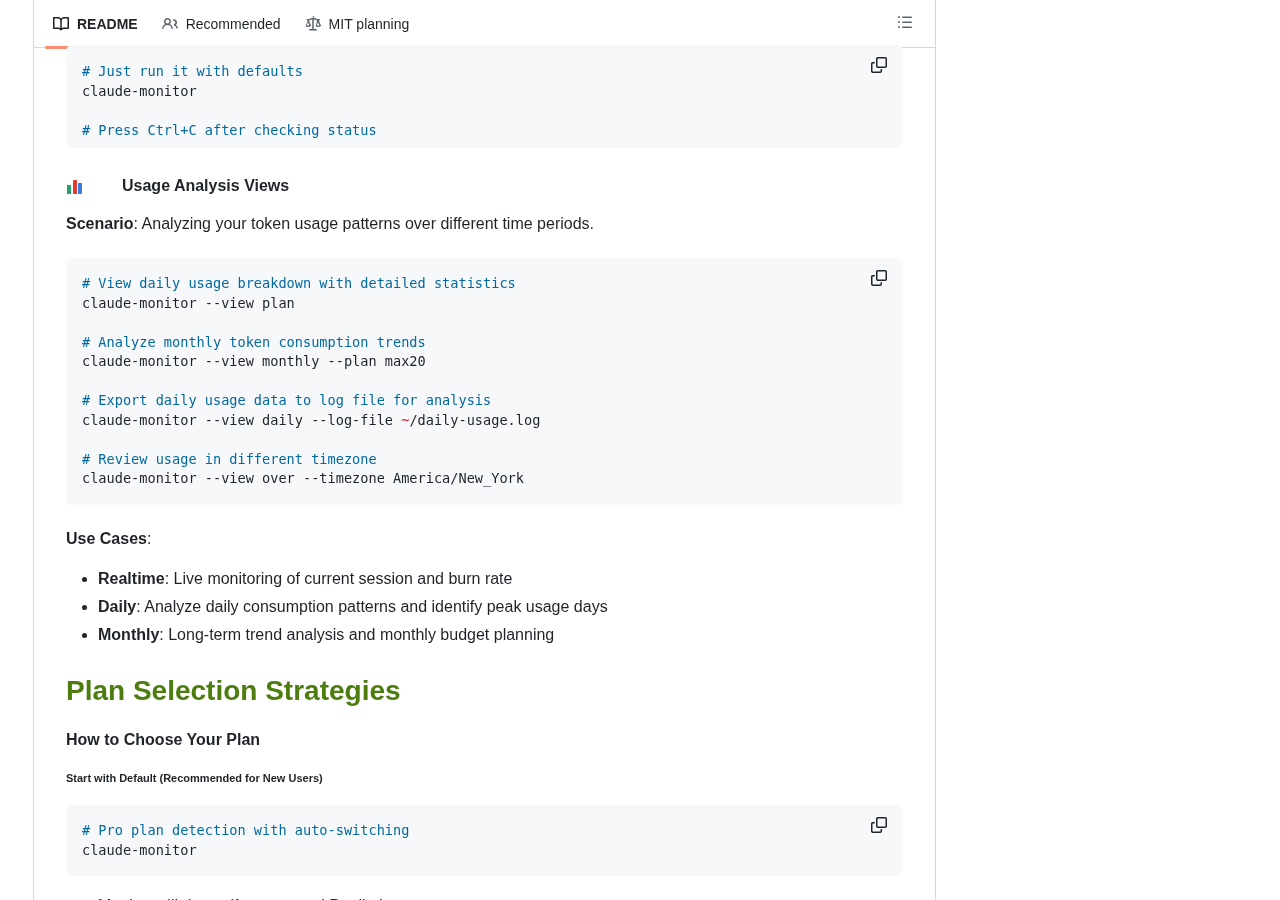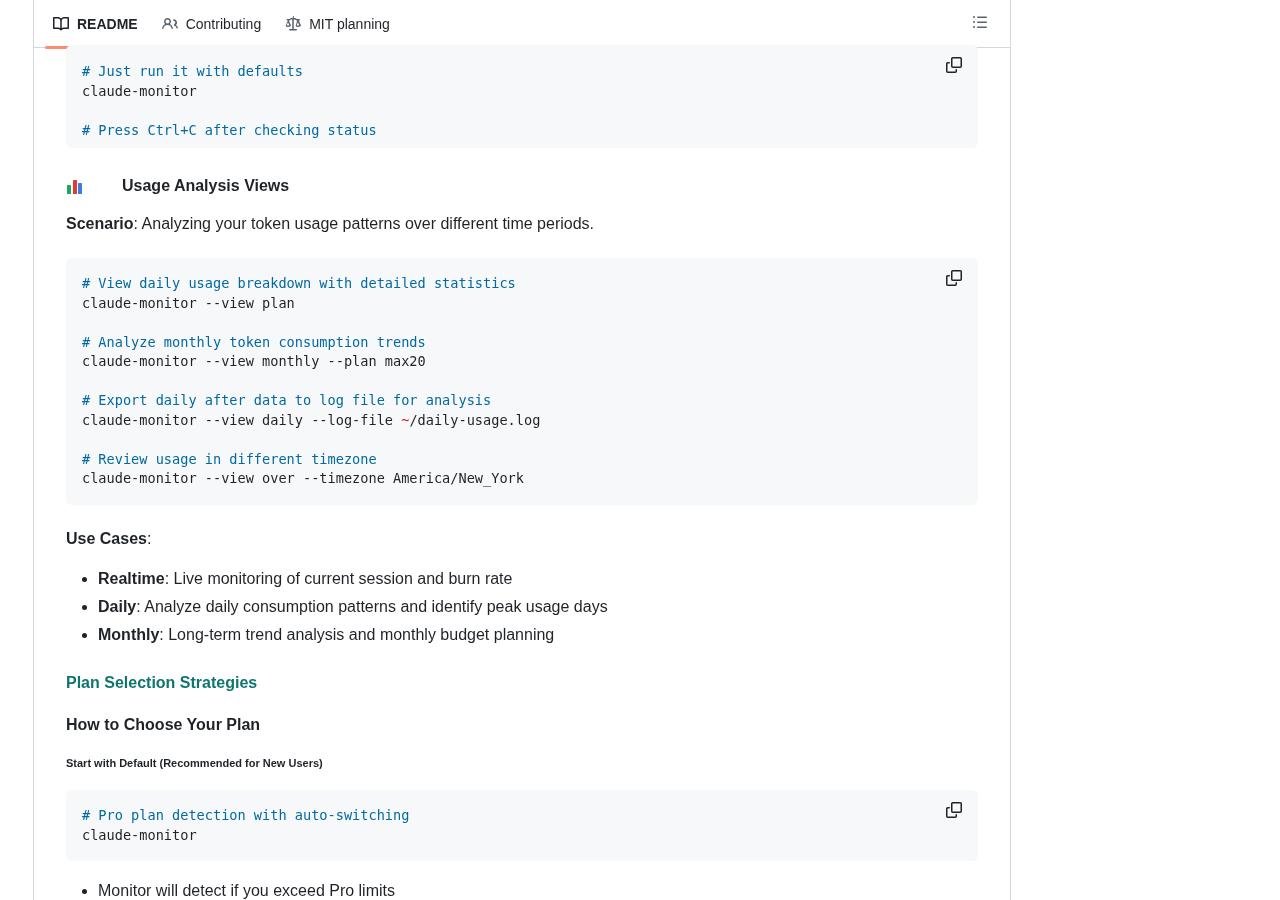--- a/index.html
+++ b/index.html
@@ -14,21 +14,21 @@
     position: relative;
     width: 1280px; height: 900px;
     overflow: hidden;
     background: #ffffff;
   }
 
   
   .readme-panel {
     position: absolute;
     left: 33px; top: 0;
-    width: 978px; height: 900px;
+    width: 903px; height: 900px;
     border-left: 1px solid #d1d9e0;
     border-right: 1px solid #d1d9e0;
     background: #ffffff;
   }
 
   
   .tabbar {
     position: relative;
     height: 48px;
     border-bottom: 1px solid #d1d9e0;
@@ -111,26 +111,26 @@
     border-radius: 6px;
     color: #1f2328;
     cursor: pointer;
     background: transparent;
     border: none;
     padding: 0;
   }
 
   
   h2.md-h2 {
-    font-size: 16px;
+    font-size: 28px;
     font-weight: 700;
     margin: 24px 0 16px 0;
     padding-bottom: 0;
     line-height: 1.25;
-    color: #0f766e;
+    color: #4d7c0f;
   }
   h3.md-h3 {
     font-size: 16px;
     font-weight: 700;
     margin: 24px 0 16px 0;
     line-height: 1.25;
     color: #1f2328;
   }
   h4.md-h4 {
     font-size: 11px;
@@ -188,21 +188,21 @@
           </span>
           <span>README</span>
         </div>
 
         <div class="tab">
           <span class="ic">
             <svg width="16" height="16" viewBox="0 0 16 16" fill="currentColor" aria-hidden="true">
               <path d="M5.5 3.5a2 2 0 1 0 0 4 2 2 0 0 0 0-4ZM2 5.5a3.5 3.5 0 1 1 5.898 2.549 5.508 5.508 0 0 1 3.034 4.084.75.75 0 1 1-1.482.235 4 4 0 0 0-7.9 0 .75.75 0 0 1-1.482-.236A5.507 5.507 0 0 1 3.102 8.05 3.493 3.493 0 0 1 2 5.5ZM11 4a.75.75 0 0 1 .75-.75 3.25 3.25 0 0 1 2.179 5.663 4.77 4.77 0 0 1 2.032 2.72.75.75 0 0 1-1.45.386 3.272 3.272 0 0 0-2.025-2.188.75.75 0 0 1-.484-.701v-.447a.75.75 0 0 1 .425-.677A1.75 1.75 0 0 0 11.75 4.75.75.75 0 0 1 11 4Z"></path>
             </svg>
           </span>
-          <span>Contributing</span>
+          <span>Recommended</span>
         </div>
 
         <div class="tab">
           <span class="ic">
             <svg width="16" height="16" viewBox="0 0 16 16" fill="currentColor" aria-hidden="true">
               <path d="M8.75.75V2h.985c.304 0 .603.08.867.231l1.29.736c.038.022.08.033.124.033h2.234a.75.75 0 0 1 0 1.5h-.427l2.111 4.692a.75.75 0 0 1-.154.838l-.53-.53.529.531-.001.002-.002.002-.006.006-.006.005-.01.01-.045.04c-.21.176-.441.327-.686.45C14.556 10.78 13.88 11 13 11a3.99 3.99 0 0 1-1.33-.221 4.51 4.51 0 0 1-.686-.45l-.045-.04-.016-.015-.006-.006-.004-.004v-.001a.75.75 0 0 1-.154-.838L12.178 4.5h-.162c-.305 0-.604-.079-.868-.231l-1.29-.736a.245.245 0 0 0-.124-.033H8.75V13h2.5a.75.75 0 0 1 0 1.5h-6.5a.75.75 0 0 1 0-1.5h2.5V3.5h-.984a.245.245 0 0 0-.124.033l-1.289.737c-.265.15-.564.23-.869.23h-.162l2.112 4.692a.75.75 0 0 1-.154.838l-.53-.53.529.531-.001.002-.002.002-.006.006-.016.015-.045.04c-.21.176-.441.327-.686.45C4.556 10.78 3.88 11 3 11a3.99 3.99 0 0 1-1.33-.221 4.51 4.51 0 0 1-.686-.45l-.045-.04-.016-.015-.006-.006-.004-.004v-.001a.75.75 0 0 1-.154-.838L2.871 4.5H2.25a.75.75 0 0 1 0-1.5h2.234a.249.249 0 0 0 .125-.033l1.288-.737c.265-.15.564-.23.869-.23h.984V.75a.75.75 0 0 1 1.5 0Zm2.945 8.477c.285.135.718.273 1.305.273s1.02-.138 1.305-.273L13 6.327Zm-10 0c.285.135.718.273 1.305.273s1.02-.138 1.305-.273L3 6.327Z"></path>
             </svg>
           </span>
           <span>MIT planning</span>
         </div>
@@ -250,21 +250,21 @@
             <path d="M0 6.75C0 5.784.784 5 1.75 5h1.5a.75.75 0 0 1 0 1.5h-1.5a.25.25 0 0 0-.25.25v7.5c0 .138.112.25.25.25h7.5a.25.25 0 0 0 .25-.25v-1.5a.75.75 0 0 1 1.5 0v1.5A1.75 1.75 0 0 1 9.25 16h-7.5A1.75 1.75 0 0 1 0 14.25Z"></path>
             <path d="M5 1.75C5 .784 5.784 0 6.75 0h7.5C15.216 0 16 .784 16 1.75v7.5A1.75 1.75 0 0 1 14.25 11h-7.5A1.75 1.75 0 0 1 5 9.25Zm1.75-.25a.25.25 0 0 0-.25.25v7.5c0 .138.112.25.25.25h7.5a.25.25 0 0 0 .25-.25v-7.5a.25.25 0 0 0-.25-.25Z"></path>
           </svg>
         </button>
         <pre><span class="cmt"># View daily usage breakdown with detailed statistics</span>
 <span>claude-monitor --view plan</span>
 
 <span class="cmt"># Analyze monthly token consumption trends</span>
 <span>claude-monitor --view monthly --plan max20</span>
 
-<span class="cmt"># Export daily after data to log file for analysis</span>
+<span class="cmt"># Export daily usage data to log file for analysis</span>
 <span><span>claude-monitor --view daily --log-file </span><span class="tilde">~</span><span>/daily-usage.log</span></span>
 
 <span class="cmt"># Review usage in different timezone</span>
 <span>claude-monitor --view over --timezone America/New_York</span></pre>
       </div>
 
       <p class="md-p" style="margin-top:22px;"><b>Use Cases</b><span>:</span></p>
 
       <ul class="md-ul">
         <li><b>Realtime</b><span>: Live monitoring of current session and burn rate</span></li>

